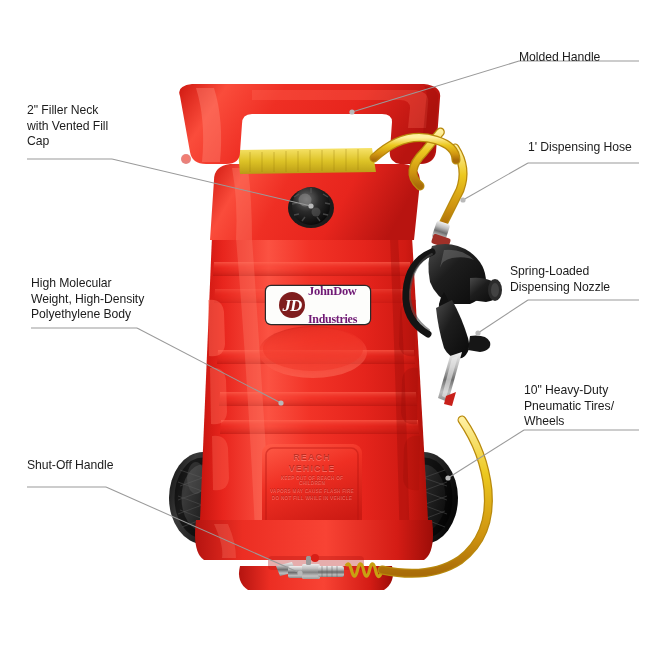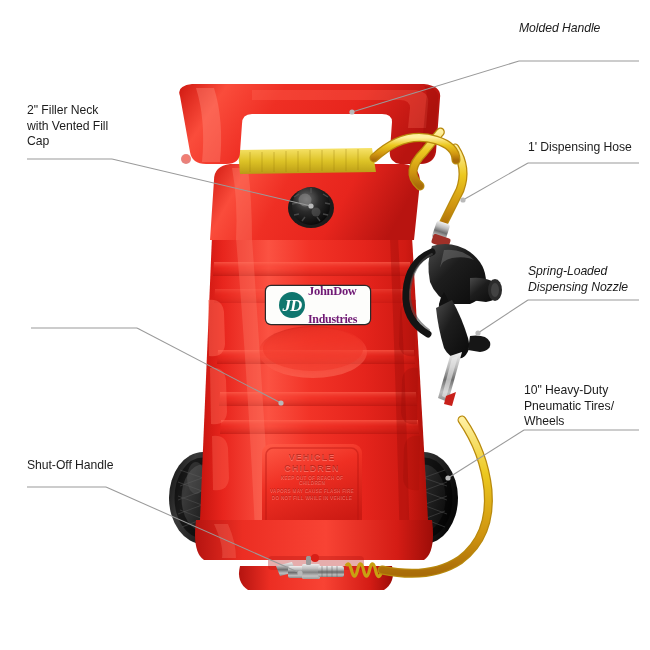--- a/index.html
+++ b/index.html
@@ -19,21 +19,21 @@
   
   svg.art{position:absolute;left:0;top:0;width:650px;height:650px;}
   .leader{stroke:#9a9a9a;stroke-width:1.05;fill:none;}
   .leaddot{fill:#b9b9b9;}
 
   
   .logo-wrap{position:absolute;left:266px;top:286px;width:104px;height:38px;
              background:#fdfdfb;border-radius:5px;
              box-shadow:0 0 0 1.2px #2a2a2a;display:flex;align-items:center;
              justify-content:center;gap:3px;overflow:hidden;}
-  .logo-mark{width:26px;height:26px;border-radius:50%;background:#0f766e;
+  .logo-mark{width:26px;height:26px;border-radius:50%;background:#7f1d1d;
              display:flex;align-items:center;justify-content:center;flex:0 0 auto;}
   .logo-mark span{color:#fff;font-family:"Liberation Serif","DejaVu Serif",serif;
              font-style:italic;font-weight:700;font-size:17px;line-height:1;
              letter-spacing:-1px;transform:translateY(-0.5px);}
   .logo-txt{display:flex;flex-direction:column;line-height:1.0;}
   .logo-txt b{font-family:"Liberation Serif","DejaVu Serif",serif;
              font-weight:700;font-size:12.5px;color:#701a75;letter-spacing:-0.3px;}
   .logo-txt b.second{font-size:12px;margin-top:15px;}
 
   
@@ -269,22 +269,22 @@
     <span class="logo-mark">
       <span>JD</span>
     </span>
     <span class="logo-txt">
       <b>JohnDow</b>
       <b class="second">Industries</b>
     </span>
   </div>
 
   <div class="danger">
-    <span>VEHICLE</span><br>
-    <span>CHILDREN</span>
+    <span>REACH</span><br>
+    <span>VEHICLE</span>
     <span class="sub">KEEP OUT OF REACH OF CHILDREN</span>
     <span class="sub">VAPORS MAY CAUSE FLASH FIRE</span>
     <span class="sub">DO NOT FILL WHILE IN VEHICLE</span>
   </div>
 
   <svg class="art" viewBox="0 0 650 650" id="leaders">
       <g>
         <path d="M519 61 L639 61" class="leader" stroke="#9a9a9a"></path>
         <path d="M519 61 L352 112" class="leader" stroke="#9a9a9a"></path>
         <circle cx="352" cy="112" r="2.6" class="leaddot"></circle>
@@ -314,25 +314,28 @@
         <path d="M524 430 L448 478" class="leader" stroke="#9a9a9a"></path>
         <circle cx="448" cy="478" r="2.6" class="leaddot"></circle>
       </g>
       <g>
         <path d="M27 487 L106 487" class="leader" stroke="#9a9a9a"></path>
         <path d="M106 487 L300 573" class="leader" stroke="#9a9a9a"></path>
         <circle cx="300" cy="573" r="2.6" class="leaddot"></circle>
       </g>
     </svg>
 
-  <div class="callout" style="left:519px;top:21px;font-style:italic;">Molded Handle</div>
+  <div class="callout" style="left:519px;top:50px;">Molded Handle</div>
   <div class="callout" style="left:27px;top:103px;">2" Filler Neck
 with Vented Fill
 Cap</div>
   <div class="callout" style="left:528px;top:140px;">1' Dispensing Hose</div>
-  <div class="callout" style="left:528px;top:264px;font-style:italic;">Spring-Loaded
+  <div class="callout" style="left:31px;top:276px;">High Molecular
+Weight, High-Density
+Polyethylene Body</div>
+  <div class="callout" style="left:510px;top:264px;">Spring-Loaded
 Dispensing Nozzle</div>
   <div class="callout" style="left:524px;top:383px;">10" Heavy-Duty
 Pneumatic Tires/
 Wheels</div>
   <div class="callout" style="left:27px;top:458px;">Shut-Off Handle</div>
 
 </div>
 
 </body></html>

